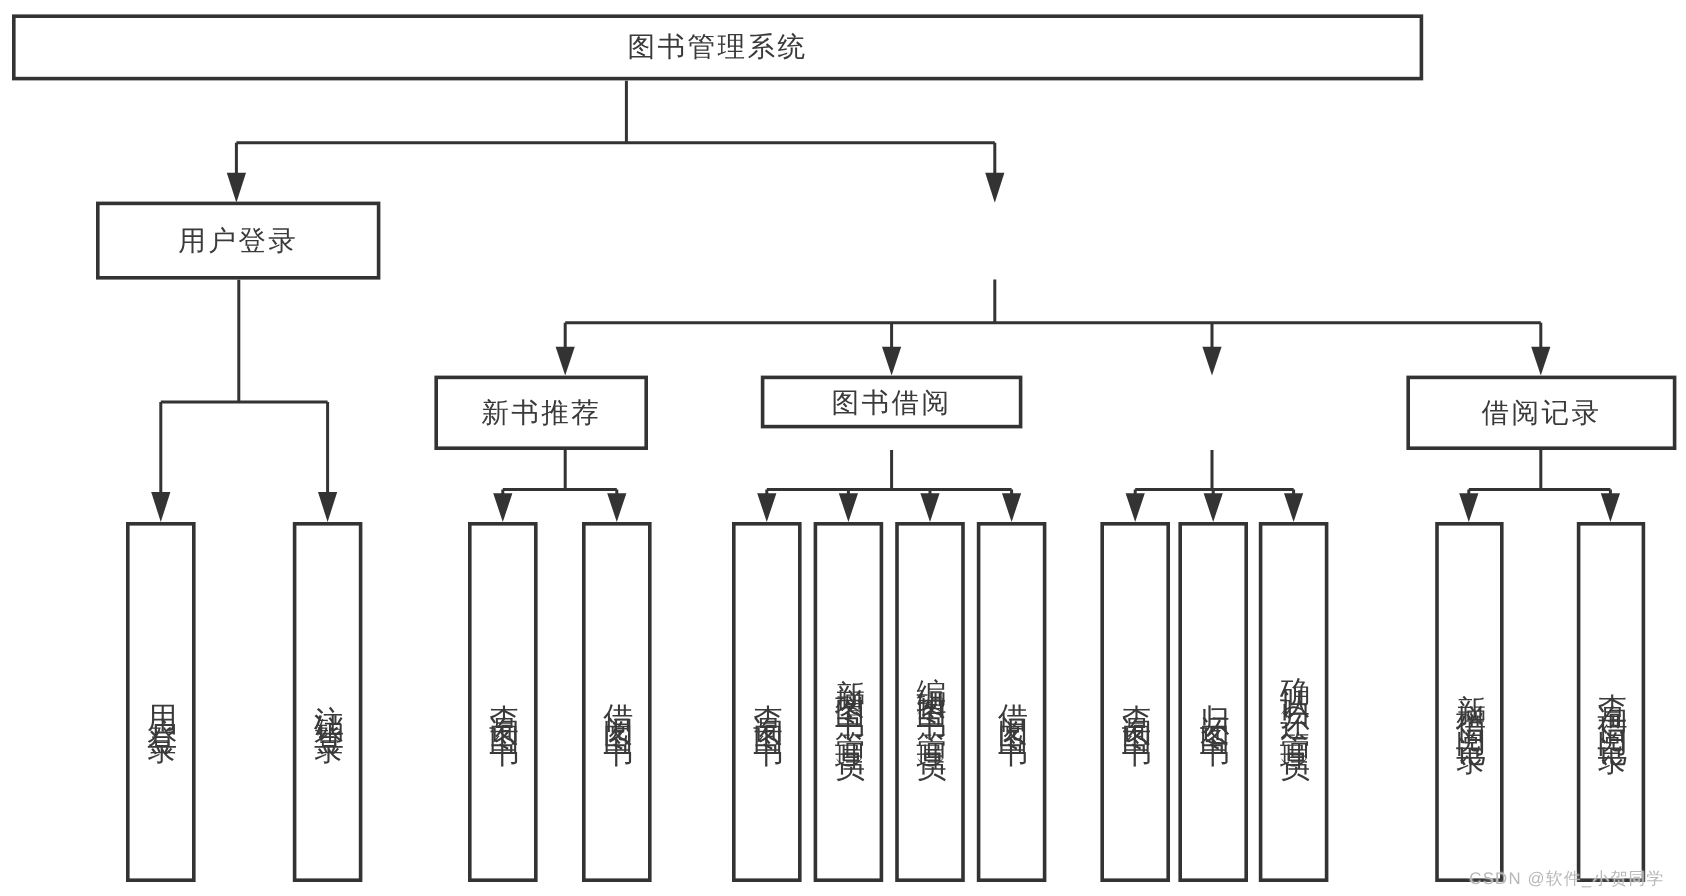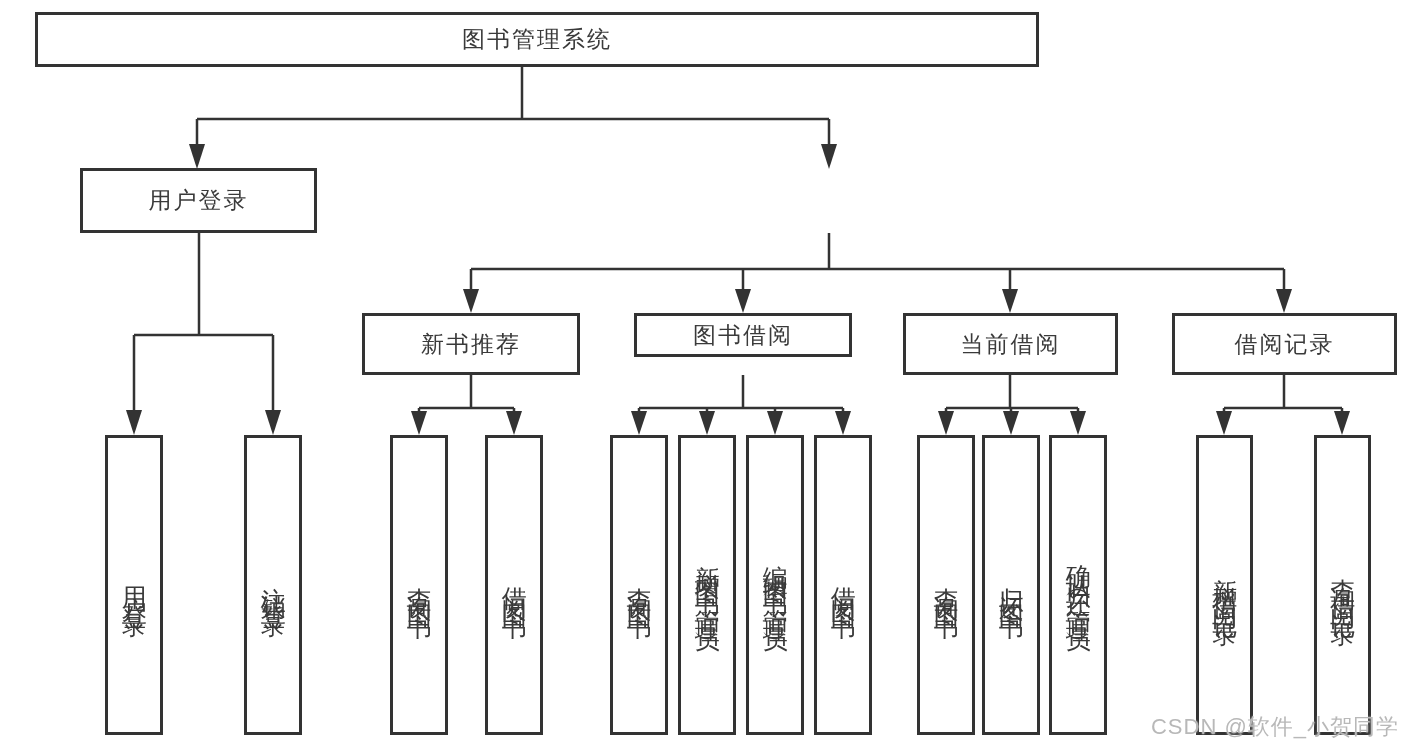--- a/index.html
+++ b/index.html
@@ -11,21 +11,21 @@
     font-family:"Liberation Sans","DejaVu Sans",sans-serif}
   #canvas{position:relative;width:1405px;height:747px;background:var(--background)}
   svg.wires{position:absolute;left:0;top:0;pointer-events:none}
   .hnode{position:absolute;background:var(--box-fill);border:3px solid var(--box-border);
     display:flex;align-items:center;justify-content:center;
     font-size:23px;letter-spacing:2px;color:var(--text);white-space:nowrap}
   .leaf{position:absolute;width:58px;height:300px;background:var(--box-fill);
     border:3px solid var(--box-border);display:flex;align-items:center;justify-content:center}
   .leaf span{writing-mode:vertical-rl;text-orientation:mixed;font-size:25px;
     letter-spacing:9px;line-height:1.1;color:var(--text);white-space:nowrap}
-  .watermark{position:absolute;right:6px;bottom:5px;font-size:22px;letter-spacing:1px;
+  .watermark{position:absolute;right:18px;bottom:5px;font-size:14px;letter-spacing:1px;
     color:var(--watermark-text);text-shadow:0 0 2px #ffffff;white-space:nowrap}
 </style>
 </head>
 <body>
 
 <div id="canvas">
 
   <svg class="wires" width="1405" height="747" viewBox="0 0 1405 747">
     <g stroke="#333333" stroke-width="2.5" fill="none">
 
@@ -59,27 +59,26 @@
       <polygon points="767,411 783,411 775,435"></polygon>
       <polygon points="835,411 851,411 843,435"></polygon>
       <polygon points="938,411 954,411 946,435"></polygon>
       <polygon points="1003,411 1019,411 1011,435"></polygon>
       <polygon points="1070,411 1086,411 1078,435"></polygon>
       <polygon points="1216,411 1232,411 1224,435"></polygon>
       <polygon points="1334,411 1350,411 1342,435"></polygon>
     </g>
   </svg>
 
-  <div class="hnode" style="left:35px;top:12px;width:1004px;height:55px">图书管理系统</div>
+  <div class="hnode" style="left:10px;top:12px;width:1176px;height:55px">图书管理系统</div>
 
   <div class="hnode" style="left:80px;top:168px;width:237px;height:65px">用户登录</div>
 
-  <div class="hnode" style="left:362px;top:313px;width:218px;height:62px">新书推荐</div>
+  <div class="hnode" style="left:362px;top:313px;width:178px;height:62px">新书推荐</div>
   <div class="hnode" style="left:634px;top:313px;width:218px;height:44px">图书借阅</div>
-  <div class="hnode" style="left:903px;top:313px;width:215px;height:62px">当前借阅</div>
   <div class="hnode" style="left:1172px;top:313px;width:225px;height:62px">借阅记录</div>
 
   <div class="leaf" style="left:105px;top:435px">
     <span>用户登录</span>
     </div>
   <div class="leaf" style="left:244px;top:435px">
     <span>注销登录</span>
     </div>
 
   <div class="leaf" style="left:390px;top:435px">

